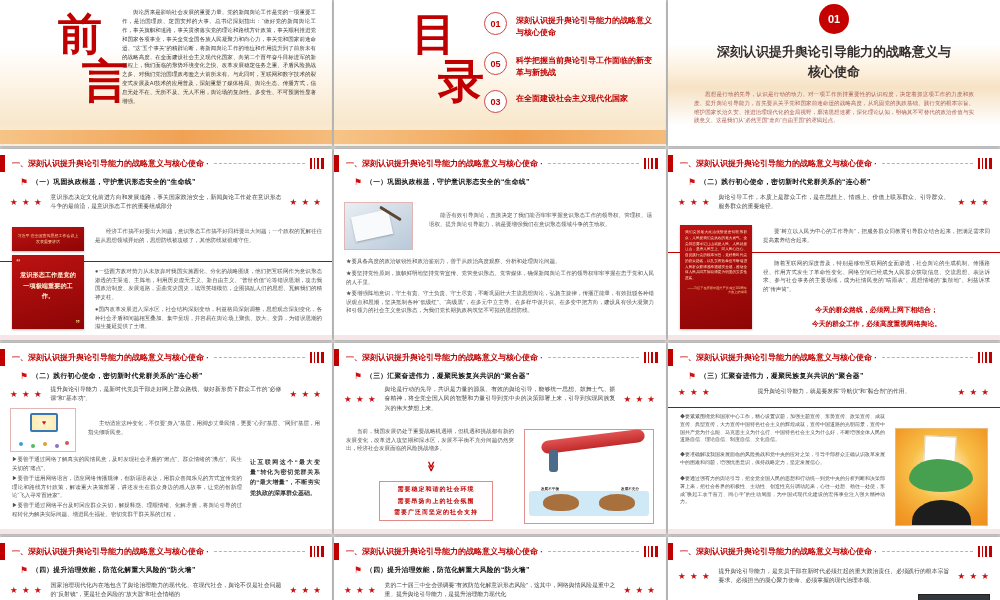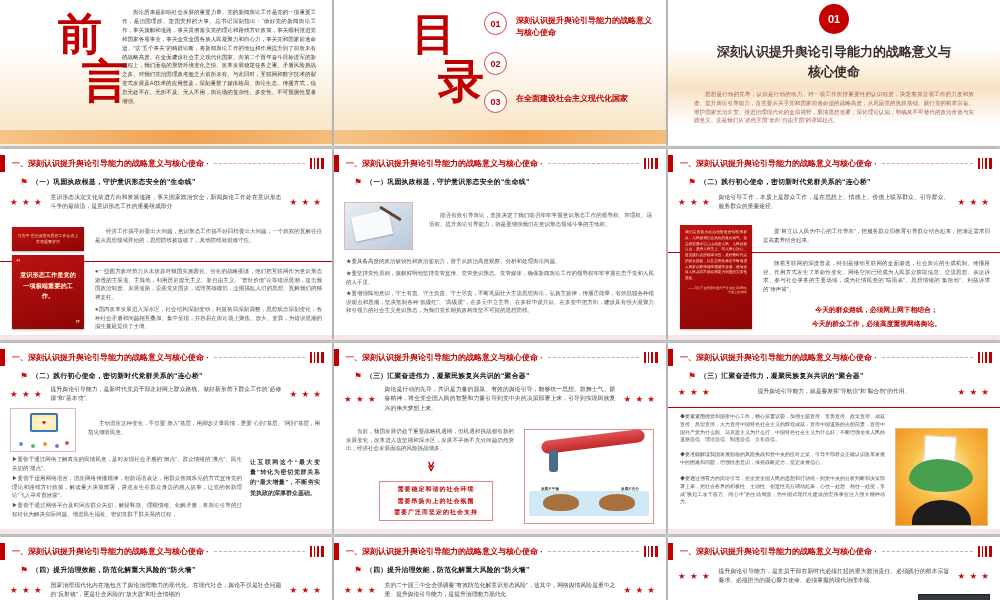--- a/index.html
+++ b/index.html
@@ -78,21 +78,22 @@
   </div>
 
   <div class="slide r1 c1 warm">
     <span class="bigchar" style="left:78px;top:12px;font-size:44px">目</span>
     <span class="bigchar" style="left:104px;top:58px;font-size:46px">录</span>
     <div class="tocitem" style="top:12px">
       <div class="tocnum">01</div>
       <div class="toclabel">深刻认识提升舆论引导能力的战略意义与核心使命</div>
     </div>
     <div class="tocitem" style="top:52px">
-      <div class="tocnum">02</div>
+      <div class="tocnum">05</div>
+      <div class="toclabel">科学把握当前舆论引导工作面临的新变革与新挑战</div>
     </div>
     <div class="tocitem" style="top:90px">
       <div class="tocnum">03</div>
       <div class="toclabel">在全面建设社会主义现代化国家</div>
     </div>
     <div class="deco"></div>
   </div>
 
   <div class="slide r1 c2 warmmid">
     <div class="secnum">01</div>

